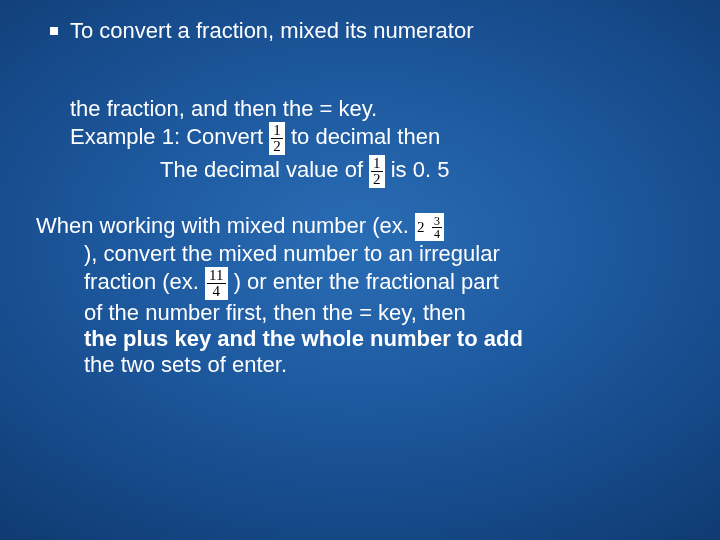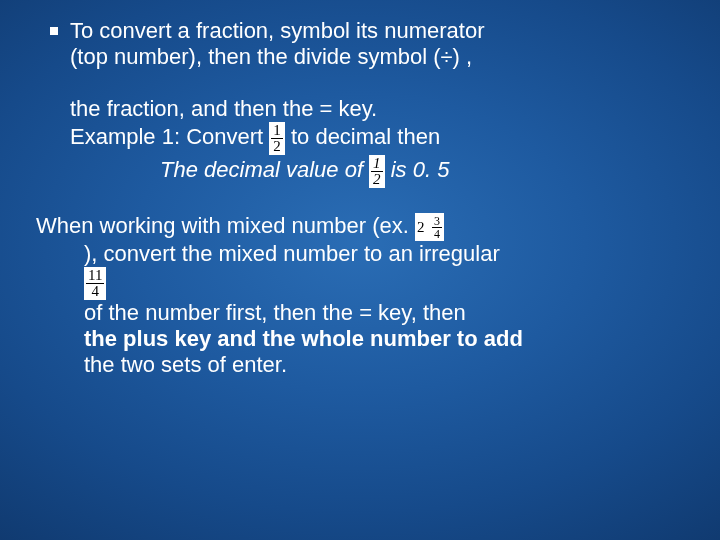--- a/index.html
+++ b/index.html
@@ -18,21 +18,21 @@
   .bullet-sq {
     position: absolute;
     left: 14px;
     top: 9px;
     width: 8px;
     height: 8px;
     background: #ffffff;
   }
   .line-indent1 { padding-left: 0; }
   .line-indent2 { padding-left: 78px; }
-  .line-indent3 { padding-left: 90px; font-style: italic; }
+  .line-indent3 { padding-left: 90px; }
   .frac {
     display: inline-block;
     background: #ffffff;
     color: #000000;
     font-family: 'Times New Roman', Times, serif;
     text-align: center;
     line-height: 1;
     vertical-align: middle;
     padding: 1px 2px;
   }
@@ -51,22 +51,22 @@
   .mixed .mini { display: inline-block; vertical-align: middle; text-align: center; }
   .mixed .mini .num, .mixed .mini .den { display: block; font-size: 12px; padding: 0 2px; }
   .mixed .mini .bar { display: block; height: 1px; background: #000000; }
   .seg { display: inline; }
 </style>
 </head>
 <body>
 
 <div class="block bullet-item">
   <span class="bullet-sq"></span>
-  <span>To convert a fraction, symbol its numerator</span><br>
-  <span>(top number), then the divide symbol (÷) ,</span><br>
+  <span>To convert a fraction, mixed its numerator</span><br>
+  <br>
   <br>
   <span>the fraction, and then the = key.</span><br>
 
   <div class="line-indent1">
     <span class="seg">Example 1: Convert </span>
     <span class="frac">
       <span class="num">1</span>
       <span class="bar"></span>
       <span class="den">2</span>
     </span>
@@ -92,22 +92,24 @@
       <span class="whole">2</span>
       <span class="mini">
         <span class="num">3</span>
         <span class="bar"></span>
         <span class="den">4</span>
       </span>
     </span>
   </div>
   <div style="padding-left:48px;">), convert the mixed number to an irregular</div>
   <div style="padding-left:48px;">
+    <span class="seg">fraction (ex. </span>
     <span class="frac">
       <span class="num">11</span>
       <span class="bar"></span>
       <span class="den">4</span>
     </span>
+    <span class="seg">) or enter the fractional part</span>
   </div>
   <div style="padding-left:48px;">of the number   first, then the = key, then</div>
   <div style="padding-left:48px;font-weight:bold;">the plus key and the whole number to add</div>
   <div style="padding-left:48px;">the two sets of enter.</div>
 </div>
 
 </body></html>

